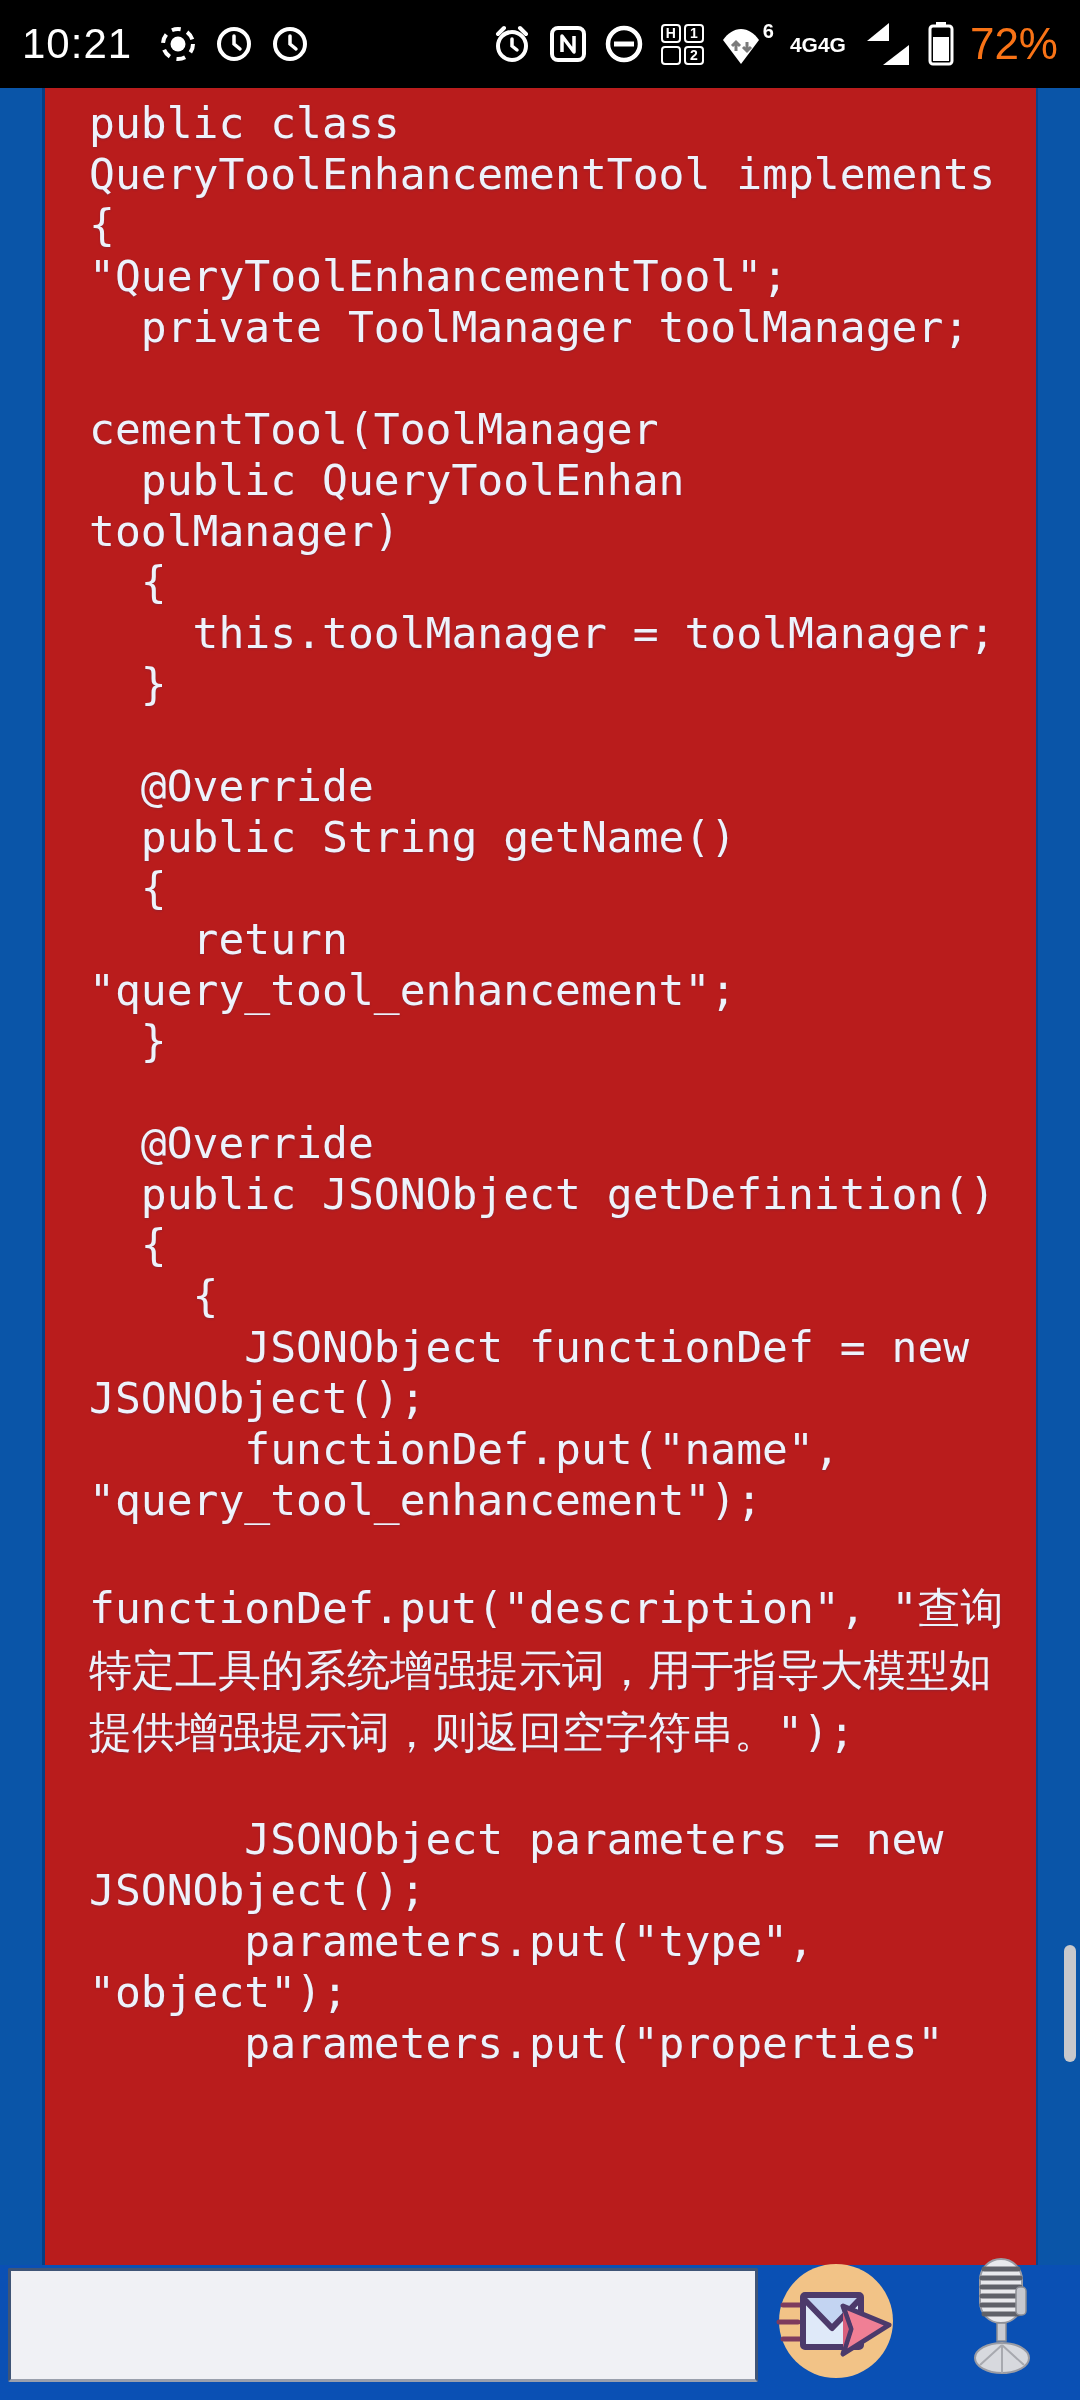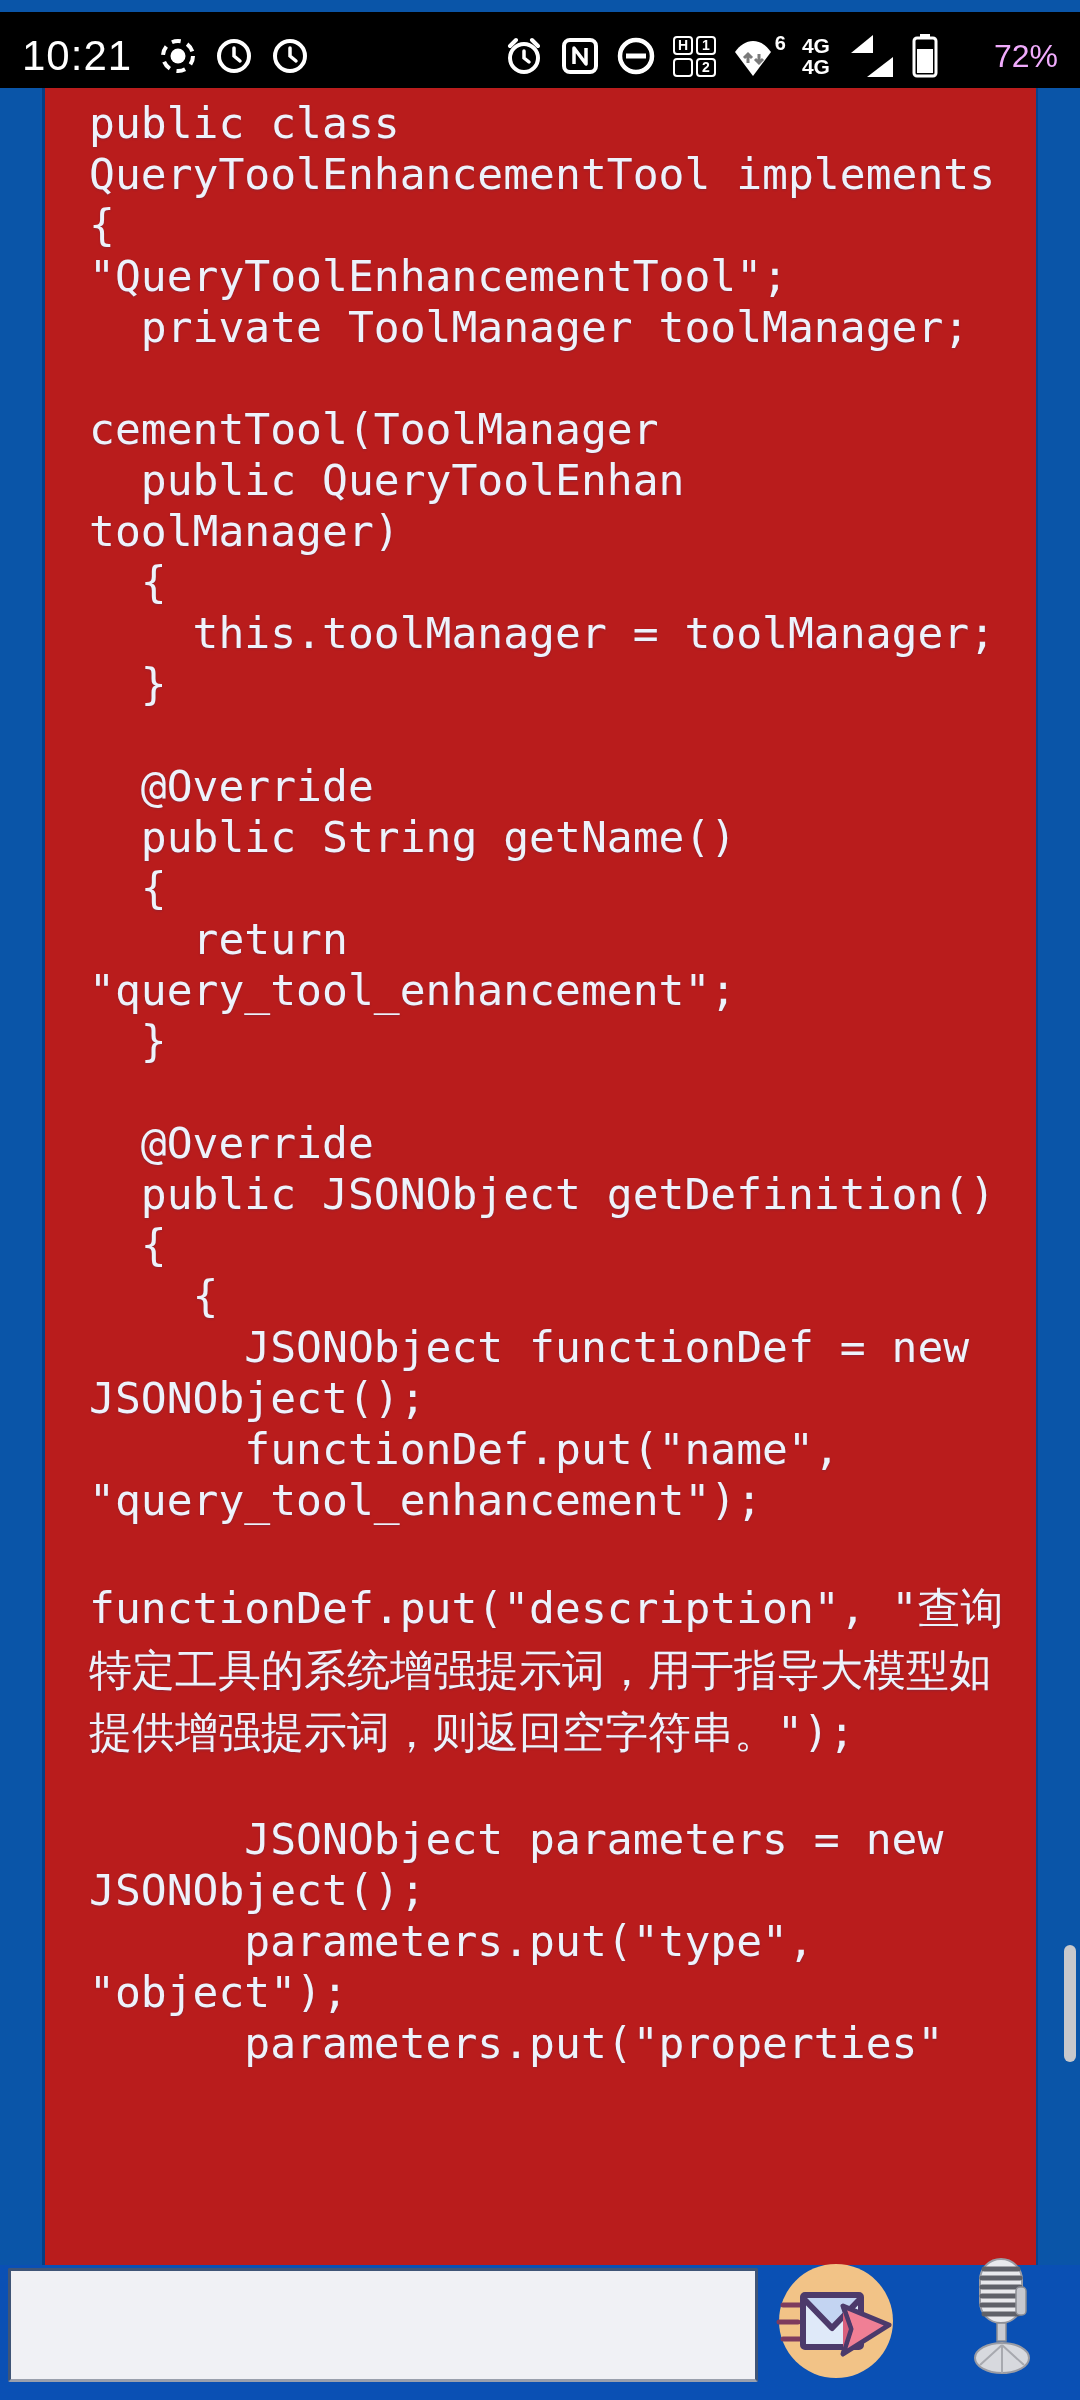--- a/index.html
+++ b/index.html
@@ -1,32 +1,32 @@
 <!DOCTYPE html>
 <html><head>
 <meta charset="utf-8">
 <style>
   html,body{margin:0;padding:0;width:1080px;height:2400px;overflow:hidden;
     font-family:"Liberation Sans",sans-serif;background:#0a55a8;}
   .screen{position:relative;width:1080px;height:2400px;overflow:hidden;}
 
   
-  .status-bar{position:absolute;left:0;top:12px;width:1080px;height:88px;background:#000;
+  .status-bar{position:absolute;left:0;top:0;width:1080px;height:88px;background:#000;
     display:flex;align-items:center;padding:0 22px;box-sizing:border-box;gap:16px;color:#fff;}
   .status-time{font-size:42px;letter-spacing:1px;margin-right:10px;}
   .sb-icon{display:block;flex:0 0 auto;}
   .sb-spacer{flex:1 1 auto;}
   .hd-grid{display:grid;grid-template-columns:20px 20px;grid-template-rows:19px 19px;gap:3px;}
   .hd-cell{border:2.5px solid #fff;border-radius:4px;color:#fff;font-size:14px;font-weight:bold;
     display:flex;align-items:center;justify-content:center;line-height:1;}
   .wifi-wrap{position:relative;width:54px;height:44px;}
   .wifi-six{position:absolute;right:0;top:-2px;font-size:20px;font-weight:bold;color:#fff;}
-  .dualg{display:flex;flex-direction:column;justify-content:center;font-size:21px;font-weight:bold;
+  .dualg{display:flex;flex-direction:row;justify-content:center;font-size:21px;font-weight:bold;
     line-height:21px;color:#fff;}
-  .battery-pct{font-size:32px;color:#f0abfc;margin-left:40px;}
+  .battery-pct{font-size:44px;color:#f97316;}
 
   
   .margin-strip{position:absolute;top:88px;height:2177px;background:#0a55a8;z-index:1;}
   .margin-left{left:0;width:45px;border-right:3px solid rgba(0,20,60,.35);box-sizing:border-box;}
   .margin-right{left:1036px;width:44px;border-left:2px solid rgba(0,20,60,.25);box-sizing:border-box;}
   .code-panel{position:absolute;left:45px;top:88px;width:991px;height:2177px;background:#b91c1c;
     overflow:hidden;z-index:0;}
   .code-block{padding:10px 0 0 44px;}
   .code-line{font-family:"DejaVu Sans Mono",monospace;font-size:43px;line-height:51px;min-height:51px;
     color:#edf2fb;white-space:pre;text-shadow:0 1px 2px rgba(30,60,120,.25);}

